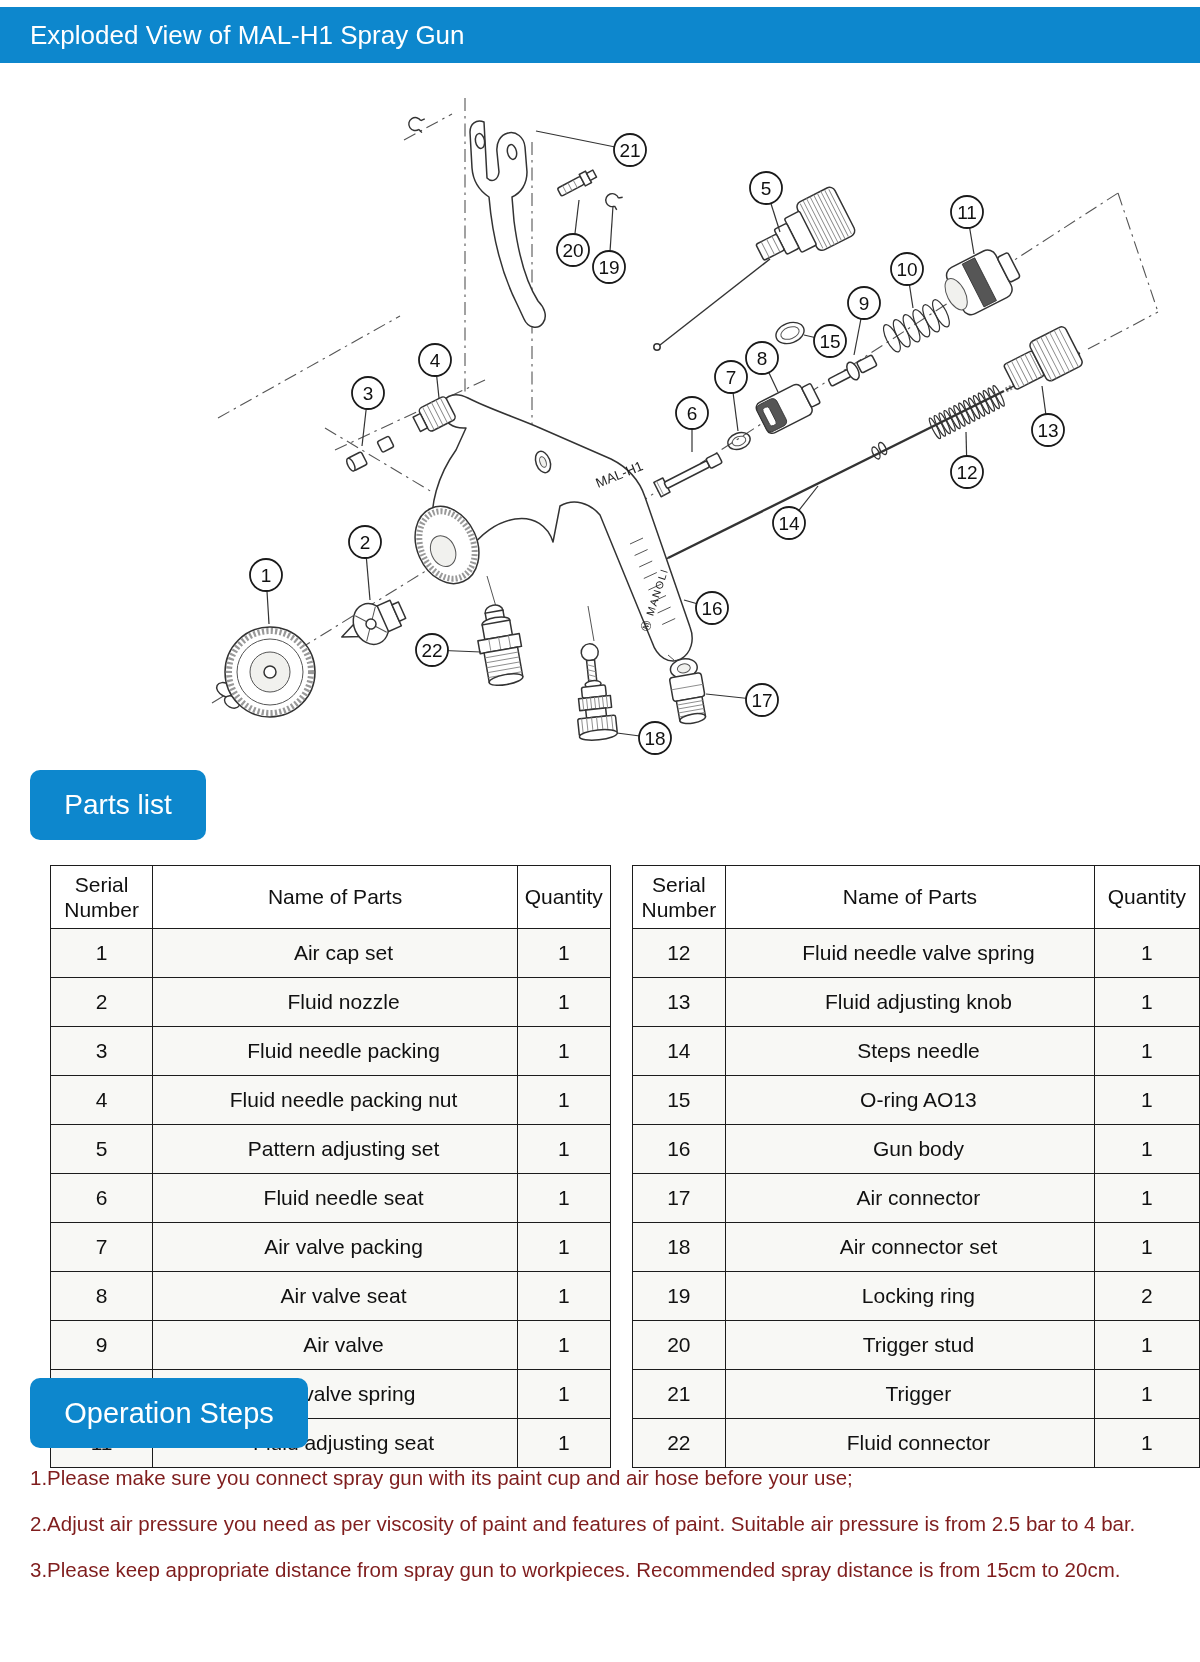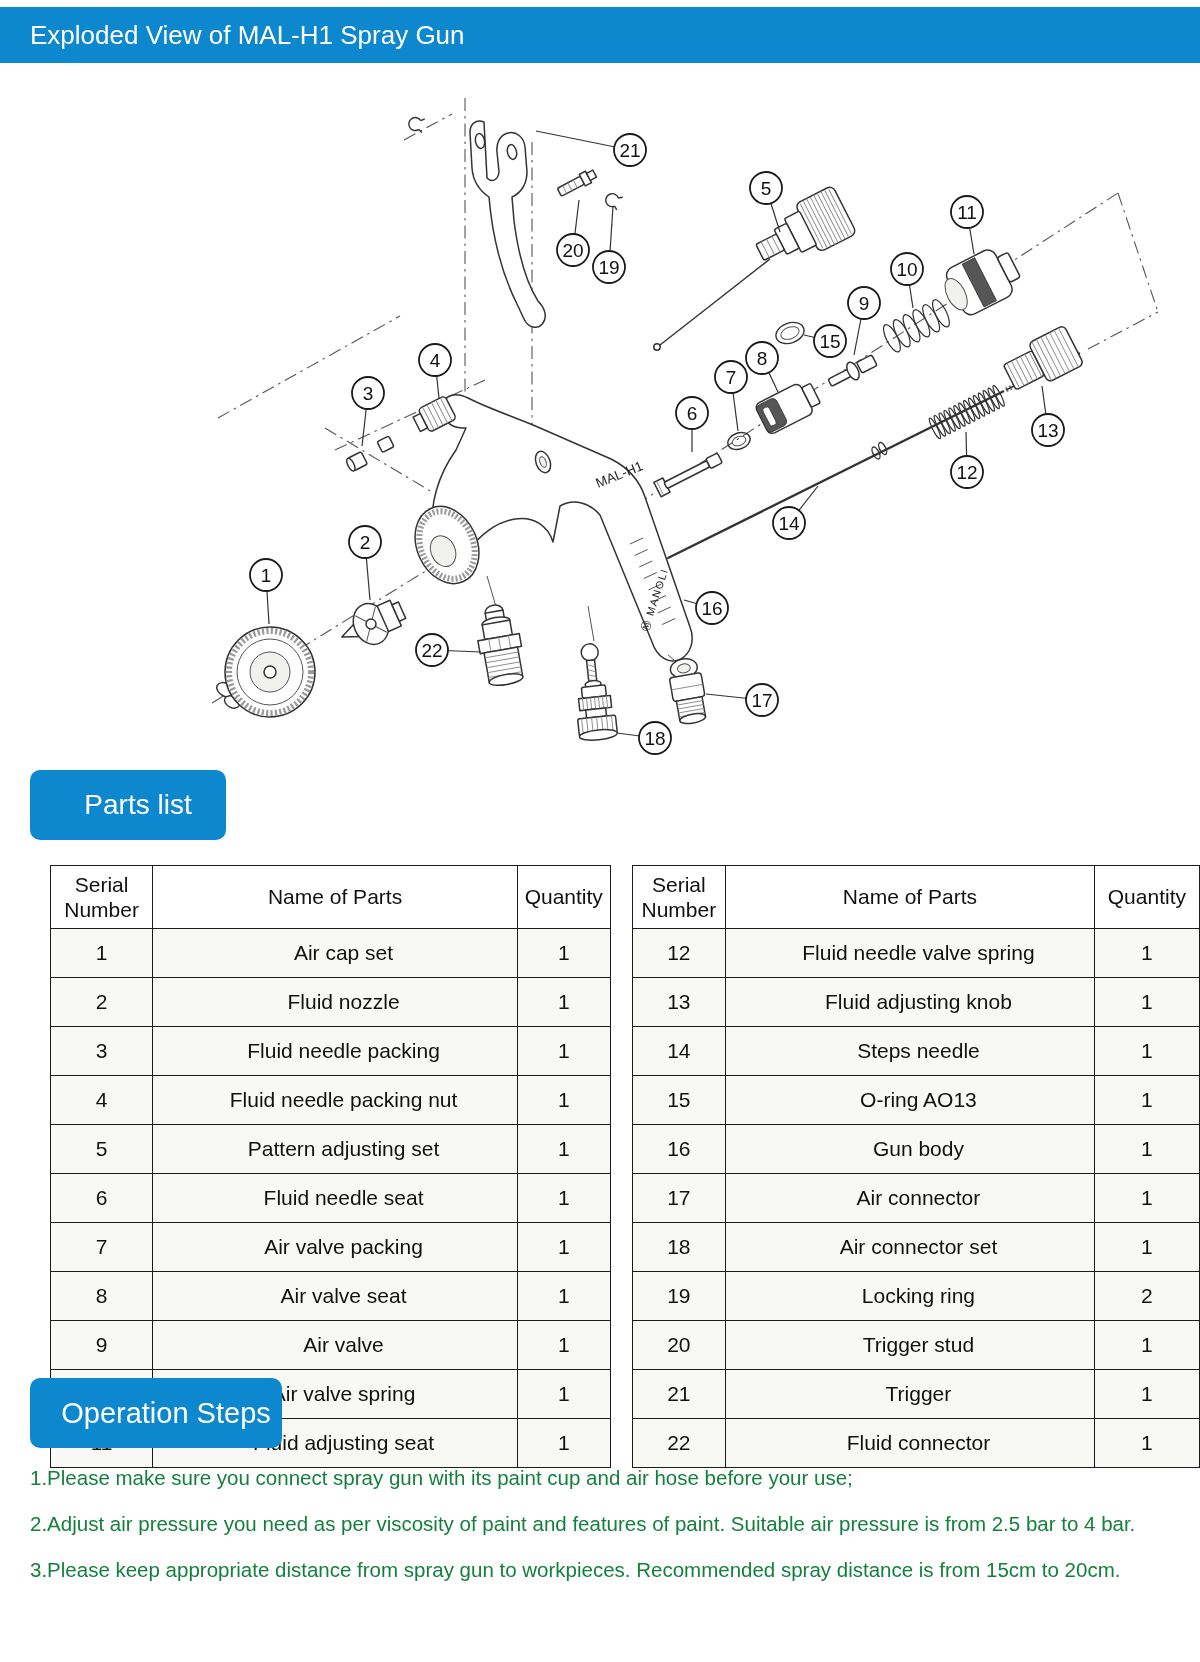--- a/index.html
+++ b/index.html
@@ -23,38 +23,38 @@
   .coil{fill:none; stroke:#333; stroke-width:1.2;}
   .lbl {fill:#222; font-family:"Liberation Sans", sans-serif;}
   .callout line {stroke:#333; stroke-width:1.2;}
   .callout circle {fill:#fff; stroke:#1a1a1a; stroke-width:1.8;}
   .callout text {font-size:19px; fill:#111; text-anchor:middle;
                  font-family:"Liberation Sans", sans-serif;}
 
   
   .pill {position:absolute; left:30px; background:#0d87cd; color:#fff;
          border-radius:10px; display:flex; align-items:center; justify-content:center;
-         z-index:3;padding-left:20px;}
+         z-index:3;}
   .pill.parts {top:770px; width:176px; height:70px; font-size:28px;}
-  .pill.ops   {top:1378px; width:232px; height:70px; font-size:29px;}
+  .pill.ops   {top:1378px; width:278px; height:70px; font-size:29px;}
 
   
   .tables {position:absolute; top:865px; left:26px; display:flex; gap:21px; z-index:2;margin-left:24px;}
   .tables table {border-collapse:collapse; table-layout:fixed; background:#fff;}
   .tables th, .tables td {border:1.6px solid #1c1c1c; color:#111; font-weight:400;
                           overflow:hidden;}
   .tables th {height:62px; font-size:21px; text-align:center; background:#fff;
               padding:0 2px; line-height:1.2;}
   .tables td {height:46px; font-size:21px; background:#f8f8f5;}
   .tables td.c {text-align:center;}
   .tables td.l {text-align:center; padding-left:18px;}
 
   
   .steps {position:absolute; top:1455px; left:30px; width:1150px; z-index:2;
-          color:#15803d; font-size:20.5px;}
+          color:#7f1d1d; font-size:20.5px;}
   .steps div {line-height:46px; white-space:nowrap;}
 </style>
 </head>
 <body>
 
 <div class="page">
 
   <svg class="diagram" width="1200" height="790" viewBox="0 0 1200 790">
 
     <g>

